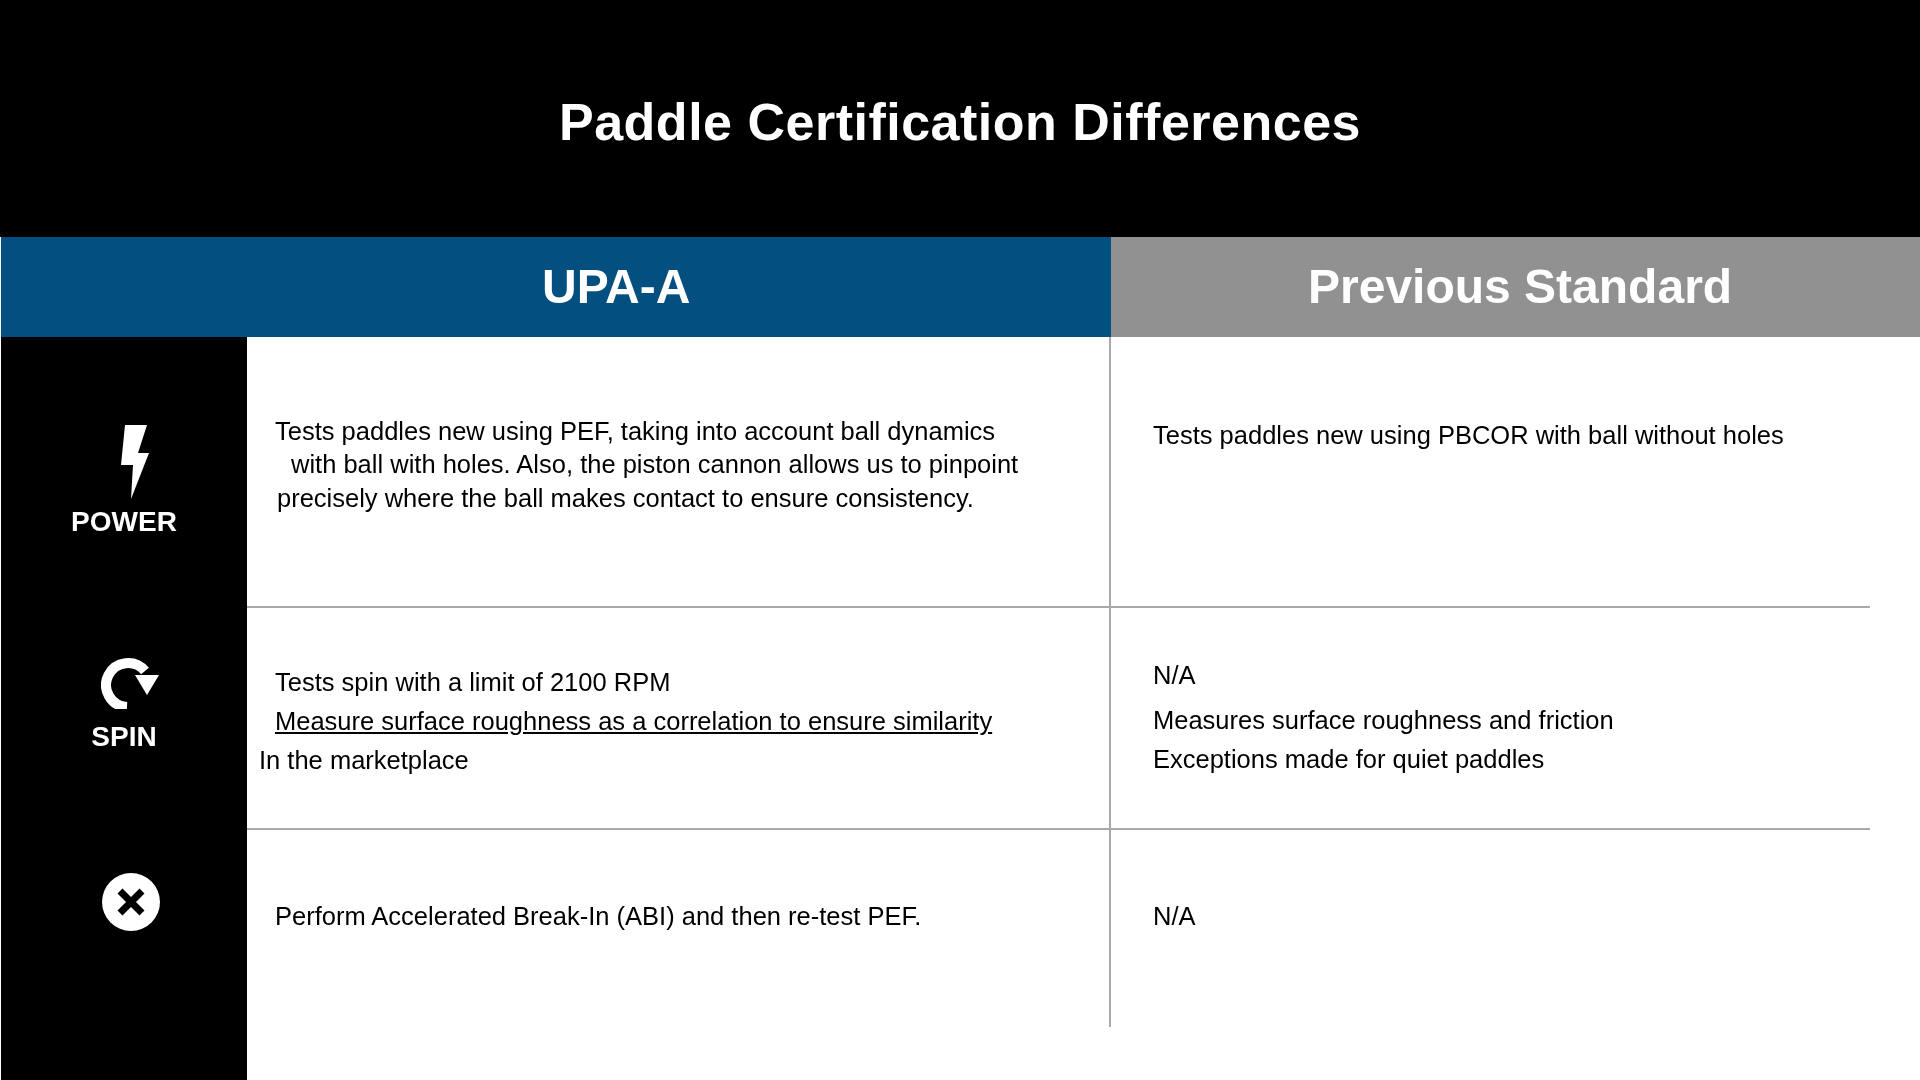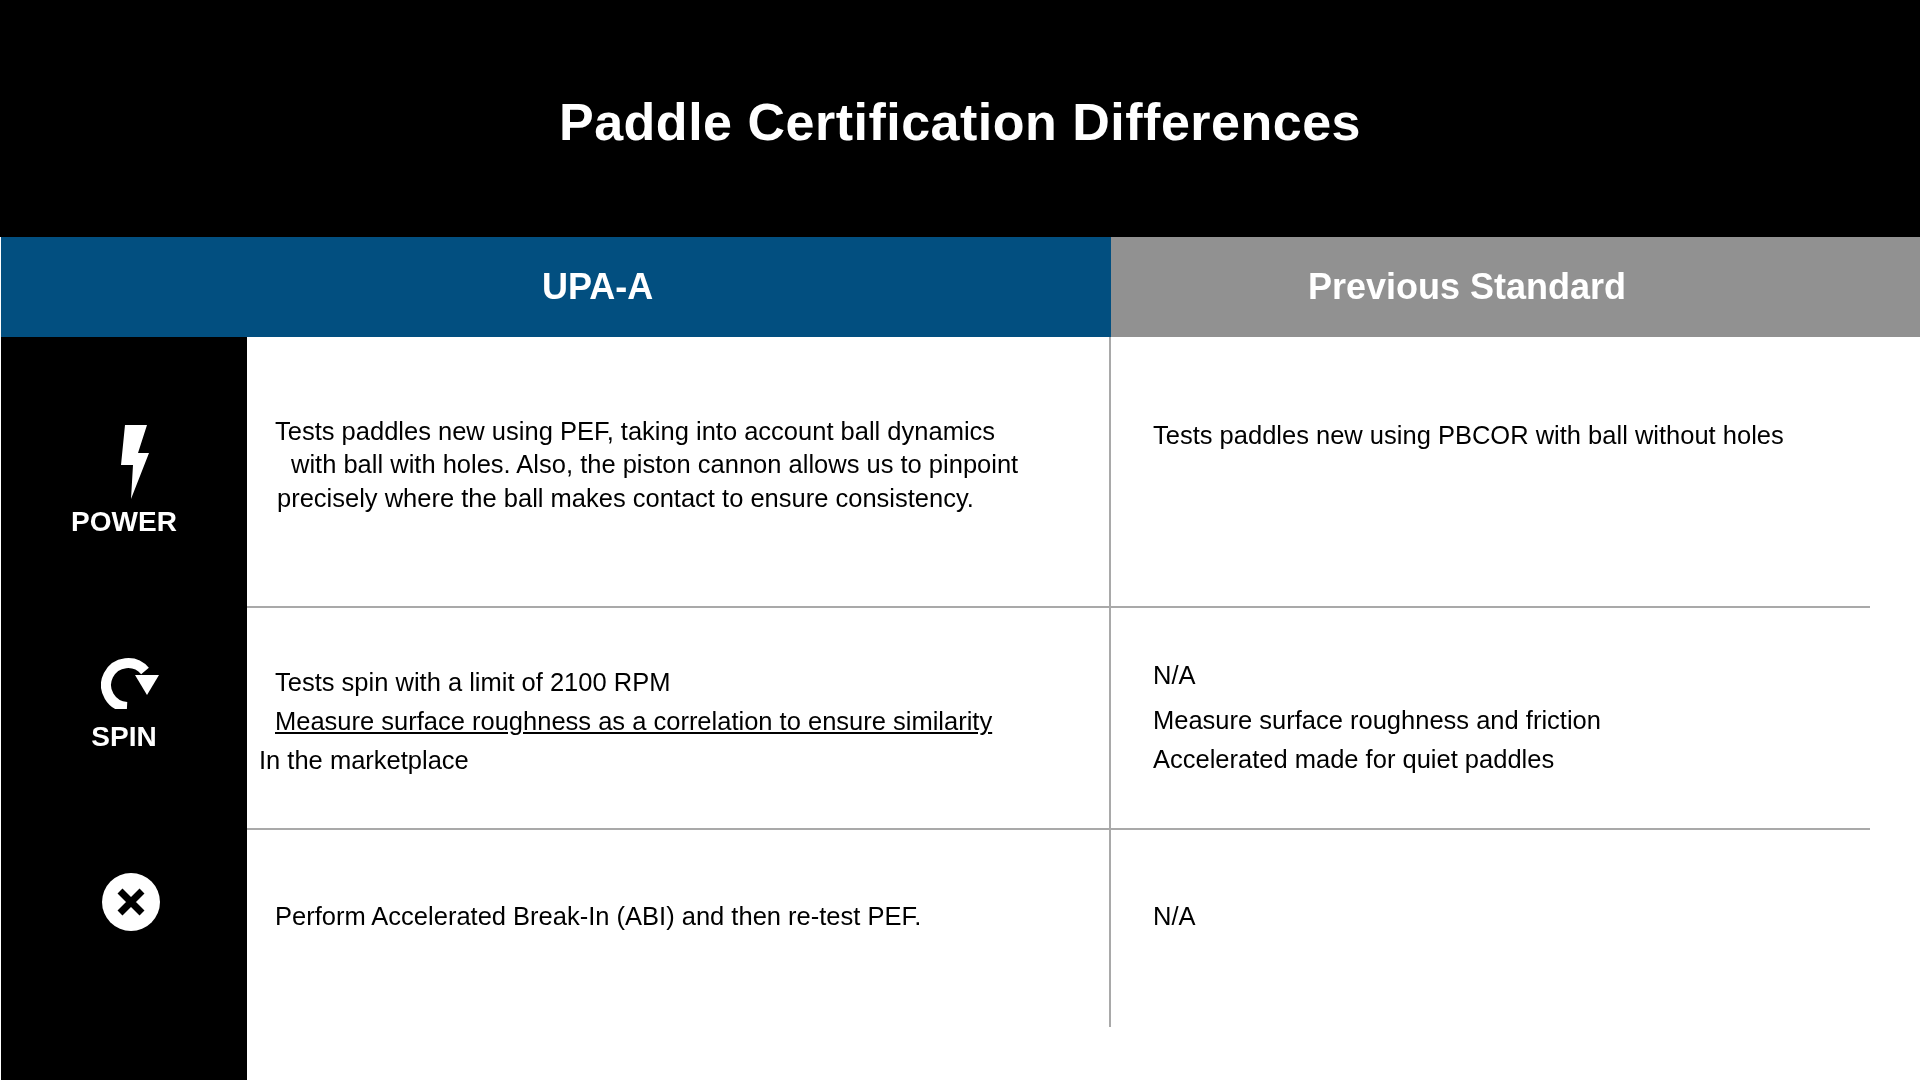--- a/index.html
+++ b/index.html
@@ -11,21 +11,21 @@
   .abs { position: absolute; }
   #title-band { left: 0; top: 0; width: 1920px; height: 237px; background: #000000; }
   #title {
     left: 0; top: 92px; width: 1920px; text-align: center;
     color: #ffffff; font-weight: 700; font-size: 52px; line-height: 60px;
     letter-spacing: 0.5px; white-space: nowrap;
   }
   #hdr-upa { left: 1px; top: 237px; width: 1110px; height: 100px; background: #024f80; }
   #hdr-prev { left: 1111px; top: 237px; width: 809px; height: 100px; background: #919191; }
   .hdr-text {
-    color: #ffffff; font-weight: 700; font-size: 36px; line-height: 100px;
+    color: #ffffff; font-weight: 700; font-size: 48px; line-height: 100px;
     white-space: nowrap; top: 0;
   }
   #upa-label { left: 541px; }
   #prev-label { left: 197px; text-align: right; }
   #side-col { left: 1px; top: 337px; width: 246px; height: 743px; background: #000000; }
   .cat {
     width: 246px; left: 0; text-align: center; color: #ffffff;
     font-weight: 700; font-size: 28px; line-height: 40px; white-space: nowrap;
   }
   .icon { position: absolute; }
@@ -81,22 +81,22 @@
   <span class="ln" style="left:1153px; top:421px;">Tests paddles new using PBCOR with ball without holes</span>
 </div>
 
 <div class="abs cell-text" style="left:0; top:0;">
   <span class="ln" style="left:275px; top:668px;">Tests spin with a limit of 2100 RPM</span>
   <span class="ln" style="left:275px; top:707px;text-decoration:underline;">Measure surface roughness as a correlation to ensure similarity</span>
   <span class="ln" style="left:259px; top:746px;">In the marketplace</span>
 </div>
 <div class="abs cell-text" style="left:0; top:0;">
   <span class="ln" style="left:1153px; top:661px;">N/A</span>
-  <span class="ln" style="left:1153px; top:706px;">Measure surface roughness and friction</span>
-  <span class="ln" style="left:1153px; top:745px;">Accelerated made for quiet paddles</span>
+  <span class="ln" style="left:1153px; top:706px;">Measures surface roughness and friction</span>
+  <span class="ln" style="left:1153px; top:745px;">Exceptions made for quiet paddles</span>
 </div>
 
 <div class="abs cell-text" style="left:0; top:0;">
   <span class="ln" style="left:275px; top:902px;">Perform Accelerated Break-In (ABI) and then re-test PEF.</span>
 </div>
 <div class="abs cell-text" style="left:0; top:0;">
   <span class="ln" style="left:1153px; top:902px;">N/A</span>
 </div>
 
 </body></html>

